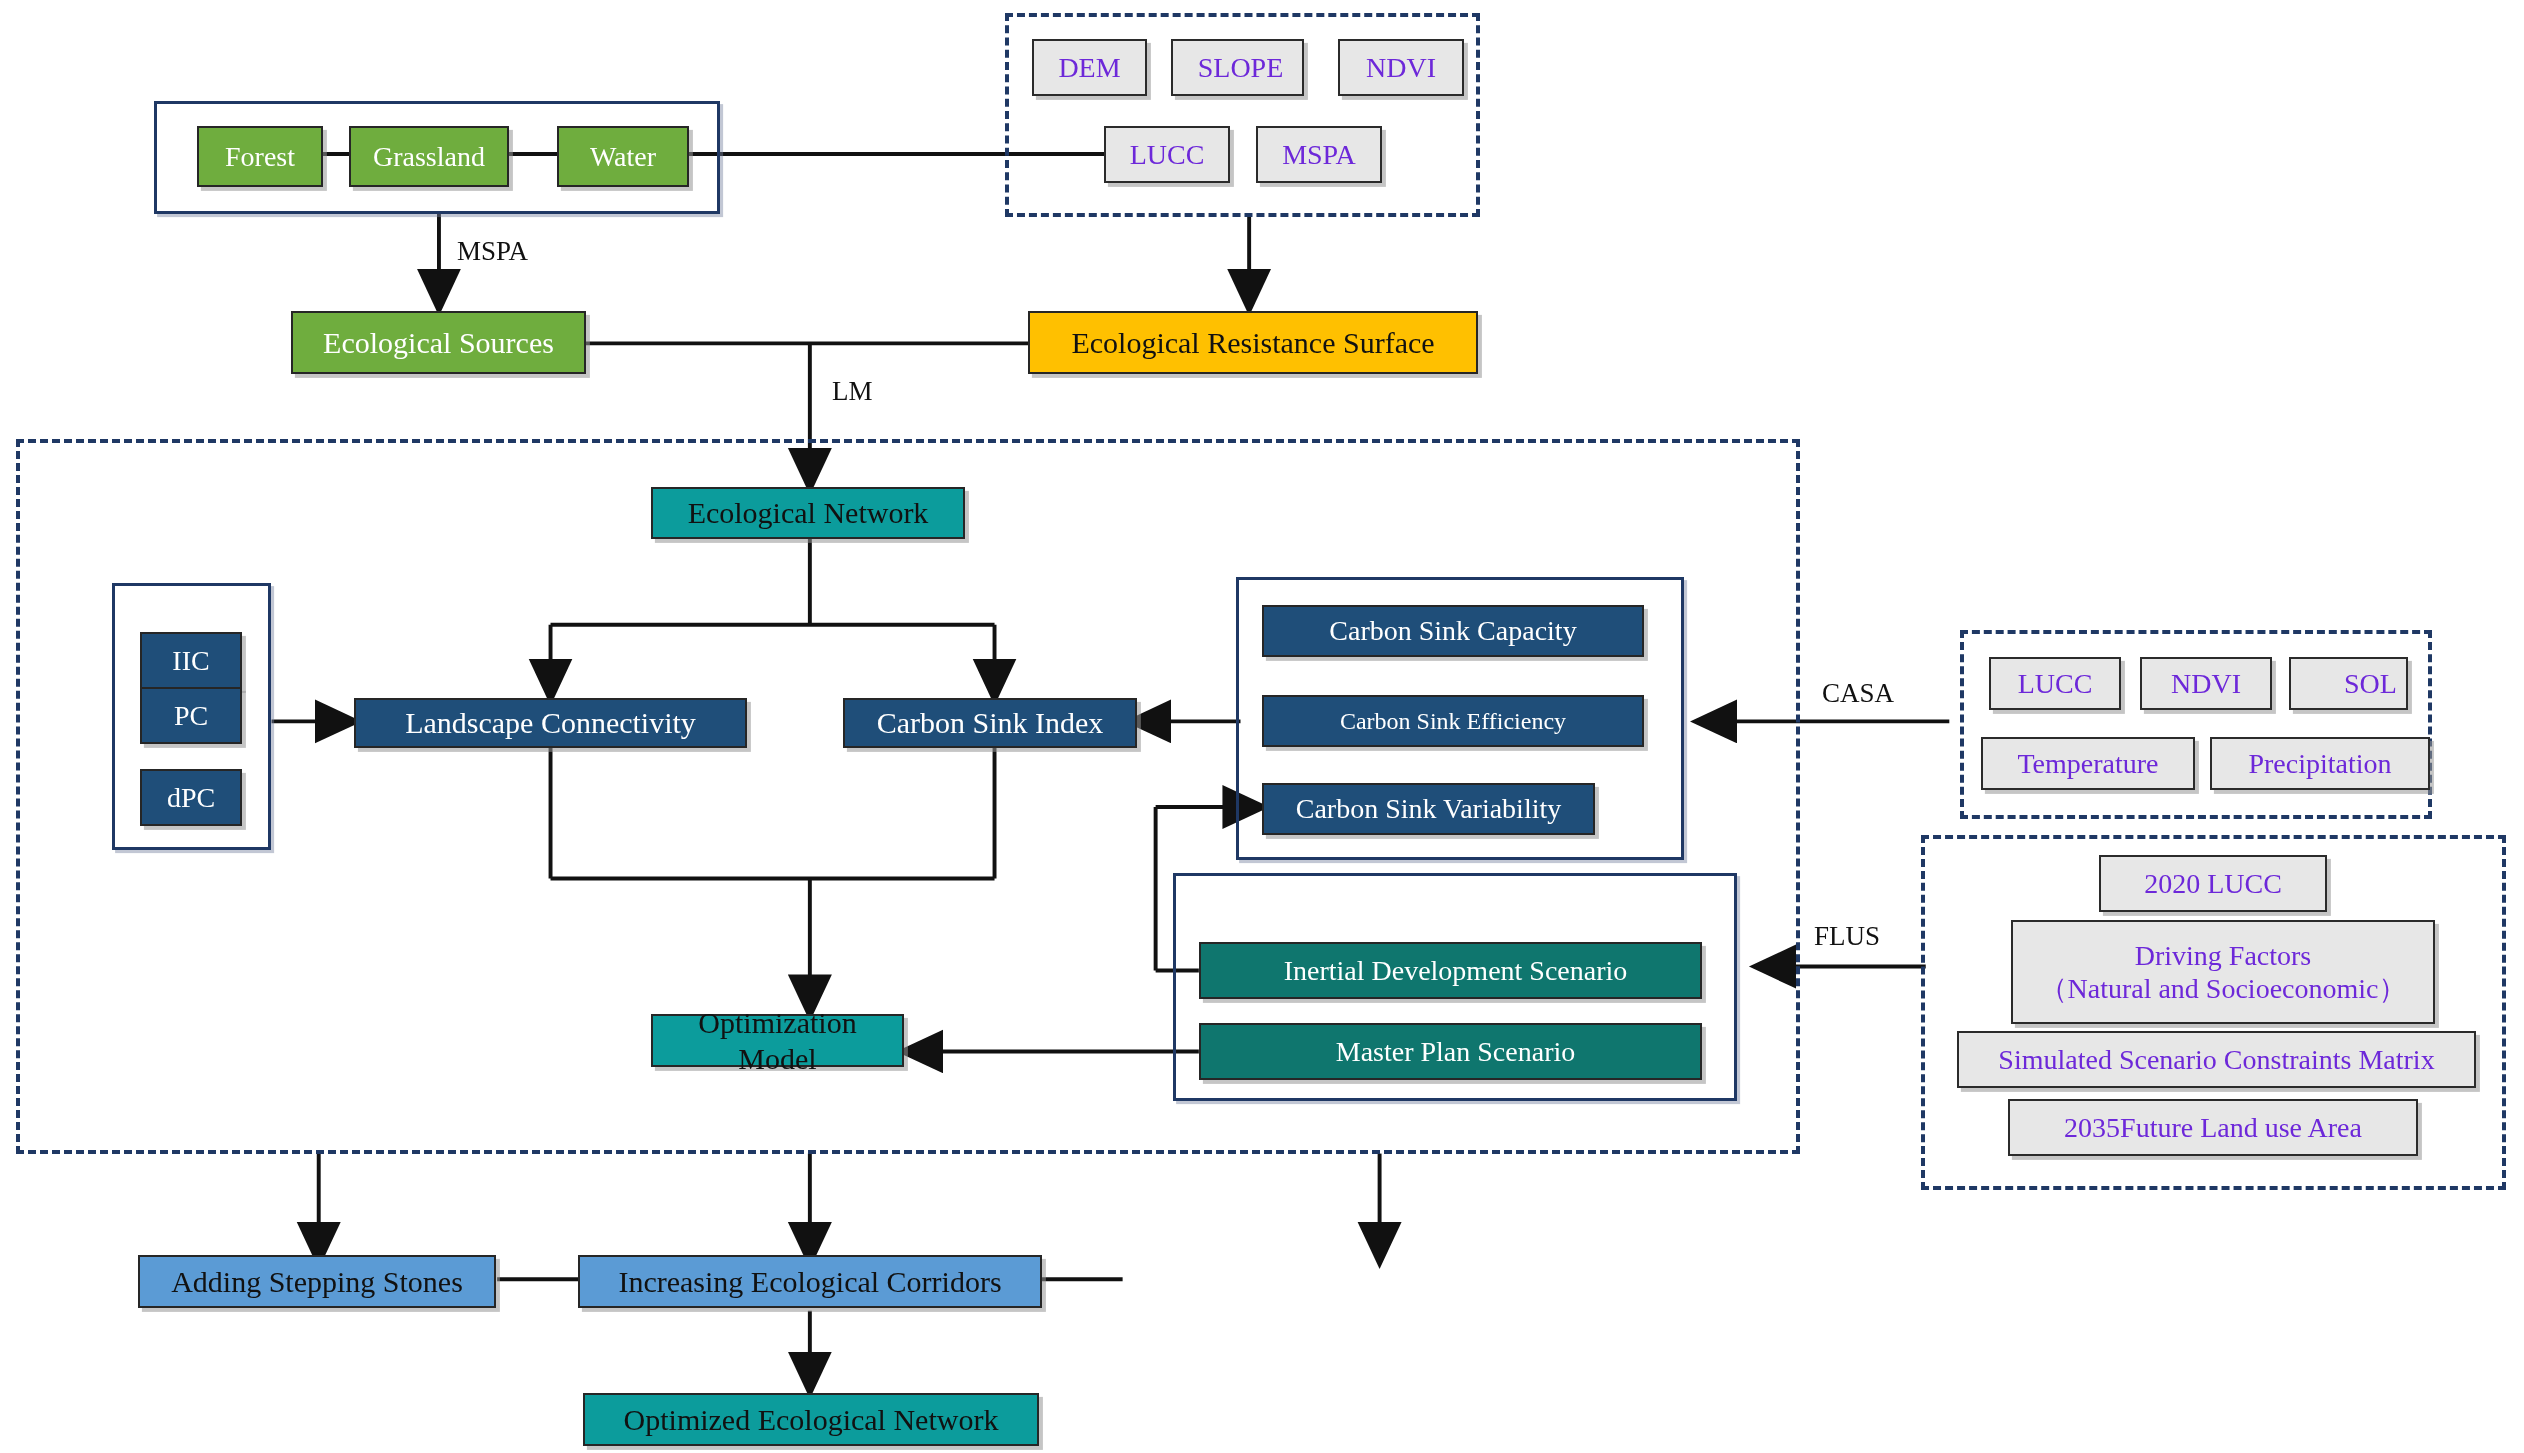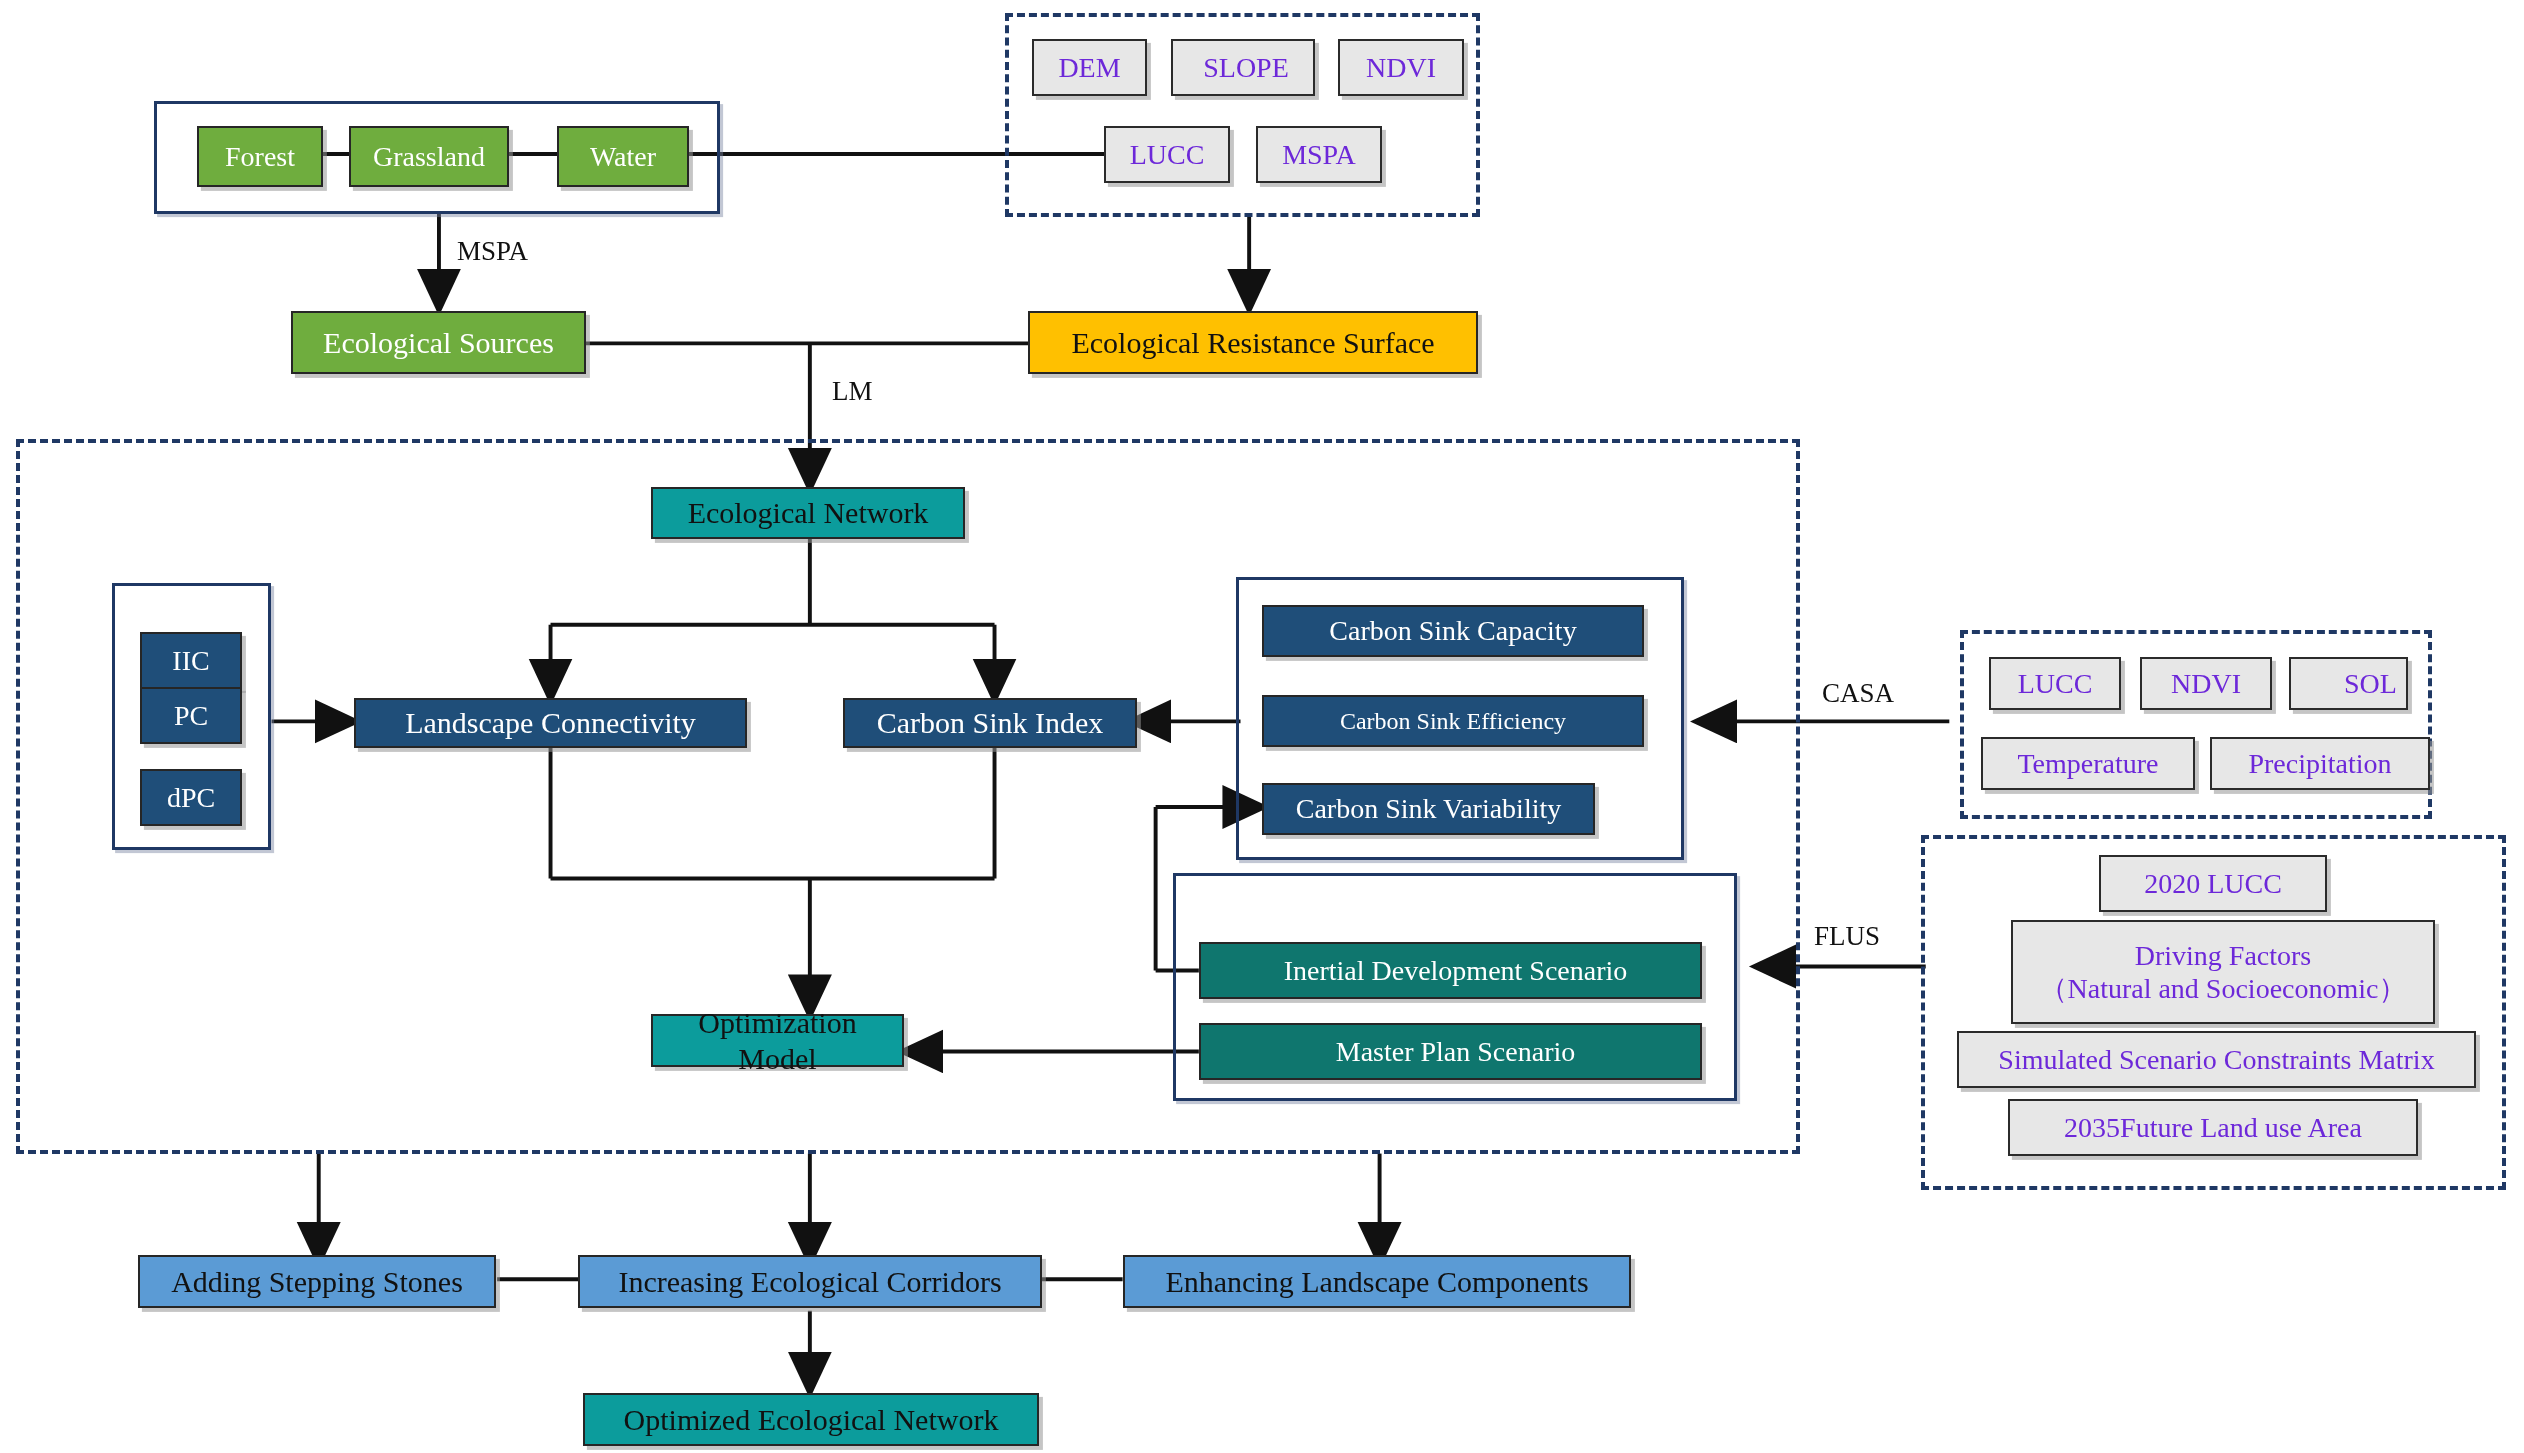--- a/index.html
+++ b/index.html
@@ -93,21 +93,21 @@
     <span>Grassland</span>
   </div>
   <div class="node green" style="left:557px;top:126px;width:132px;height:61px;font-size:28px;">
     <span>Water</span>
   </div>
 
   <div class="dframe" style="left:1005px;top:12.6px;width:475px;height:204px;"></div>
   <div class="node grey" style="left:1032px;top:39px;width:115px;height:57px;font-size:28px;">
     <span>DEM</span>
   </div>
-  <div class="node grey" style="left:1171px;top:39px;width:144px;height:57px;font-size:28px;padding-left:6px;">
+  <div class="node grey" style="left:1171px;top:39px;width:133px;height:57px;font-size:28px;padding-left:6px;">
     <span>SLOPE</span>
   </div>
   <div class="node grey" style="left:1338px;top:39px;width:126px;height:57px;font-size:28px;">
     <span>NDVI</span>
   </div>
   <div class="node grey" style="left:1104px;top:126px;width:126px;height:57px;font-size:28px;">
     <span>LUCC</span>
   </div>
   <div class="node grey" style="left:1256px;top:126px;width:126px;height:57px;font-size:28px;">
     <span>MSPA</span>
@@ -204,22 +204,19 @@
   <div class="node grey" style="left:2008px;top:1099px;width:410px;height:57px;font-size:28px;">
     <span>2035Future Land use Area</span>
   </div>
 
   <div class="node lblue" style="left:138px;top:1255px;width:358px;height:53px;font-size:30px;">
     <span>Adding Stepping Stones</span>
   </div>
   <div class="node lblue" style="left:578px;top:1255px;width:464px;height:53px;font-size:30px;">
     <span>Increasing Ecological Corridors</span>
   </div>
-  <div class="node lblue" style="left:1123px;top:1255px;width:508px;height:53px;font-size:30px;">
-    <span>Enhancing Landscape Components</span>
-  </div>
 
   <div class="node teal" style="left:583px;top:1393px;width:456px;height:53px;font-size:30px;">
     <span>Optimized Ecological Network</span>
   </div>
 
 </div>
 
 
 </body></html>

